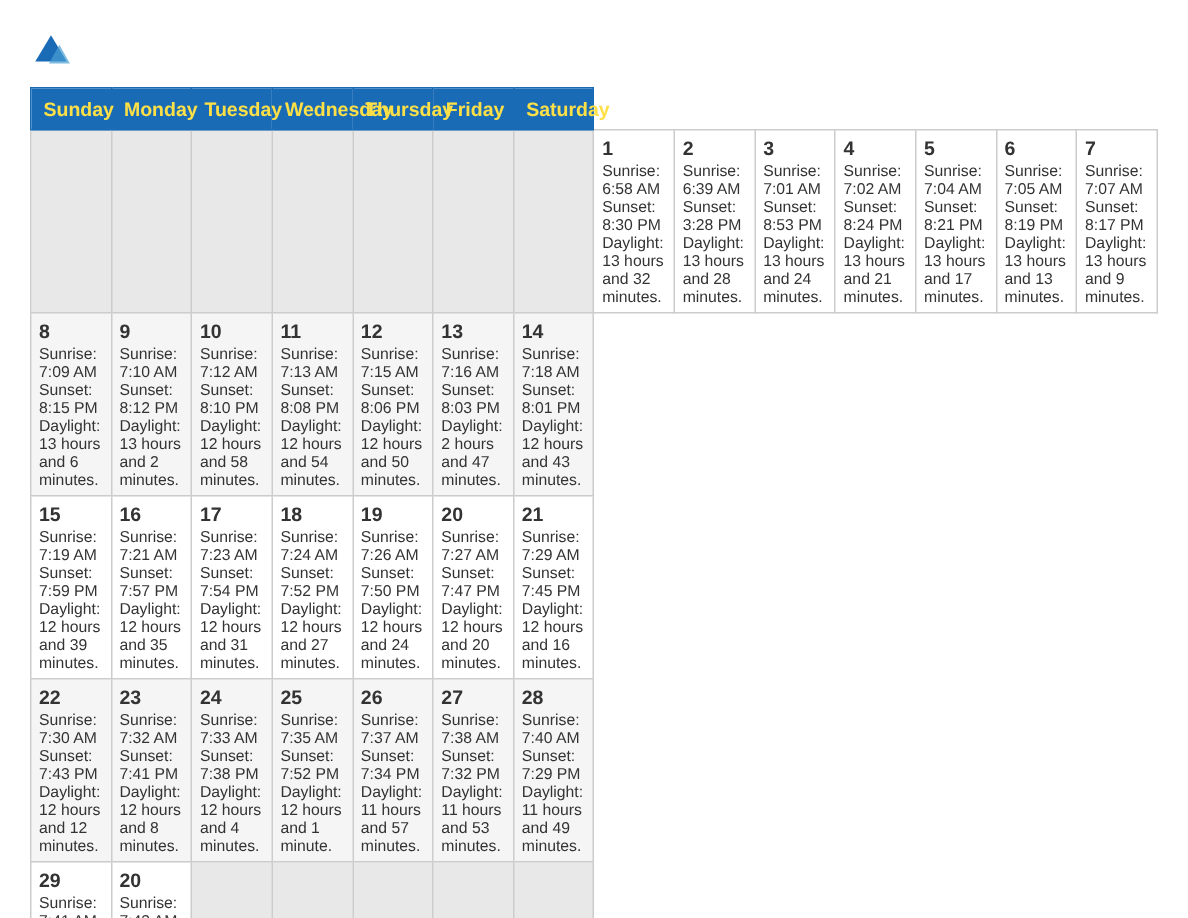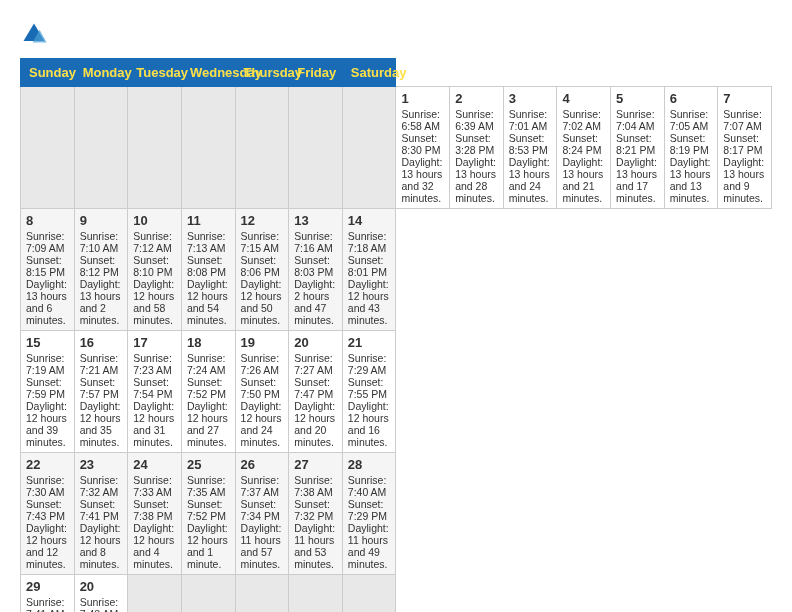--- a/index.html
+++ b/index.html
@@ -243,21 +243,21 @@
       </td>
         <td>
         <span class="day-num">20</span>
         <span>Sunrise: 7:27 AM</span><br>
         <span>Sunset: 7:47 PM</span><br>
         <span>Daylight: 12 hours and 20 minutes.</span>
       </td>
         <td>
         <span class="day-num">21</span>
         <span>Sunrise: 7:29 AM</span><br>
-        <span>Sunset: 7:55 PM</span><br>
+        <span>Sunset: 7:45 PM</span><br>
         <span>Daylight: 12 hours and 16 minutes.</span>
       </td>
       </tr>
       <tr>
         <td>
         <span class="day-num">22</span>
         <span>Sunrise: 7:30 AM</span><br>
         <span>Sunset: 7:43 PM</span><br>
         <span>Daylight: 12 hours and 12 minutes.</span>
       </td>

